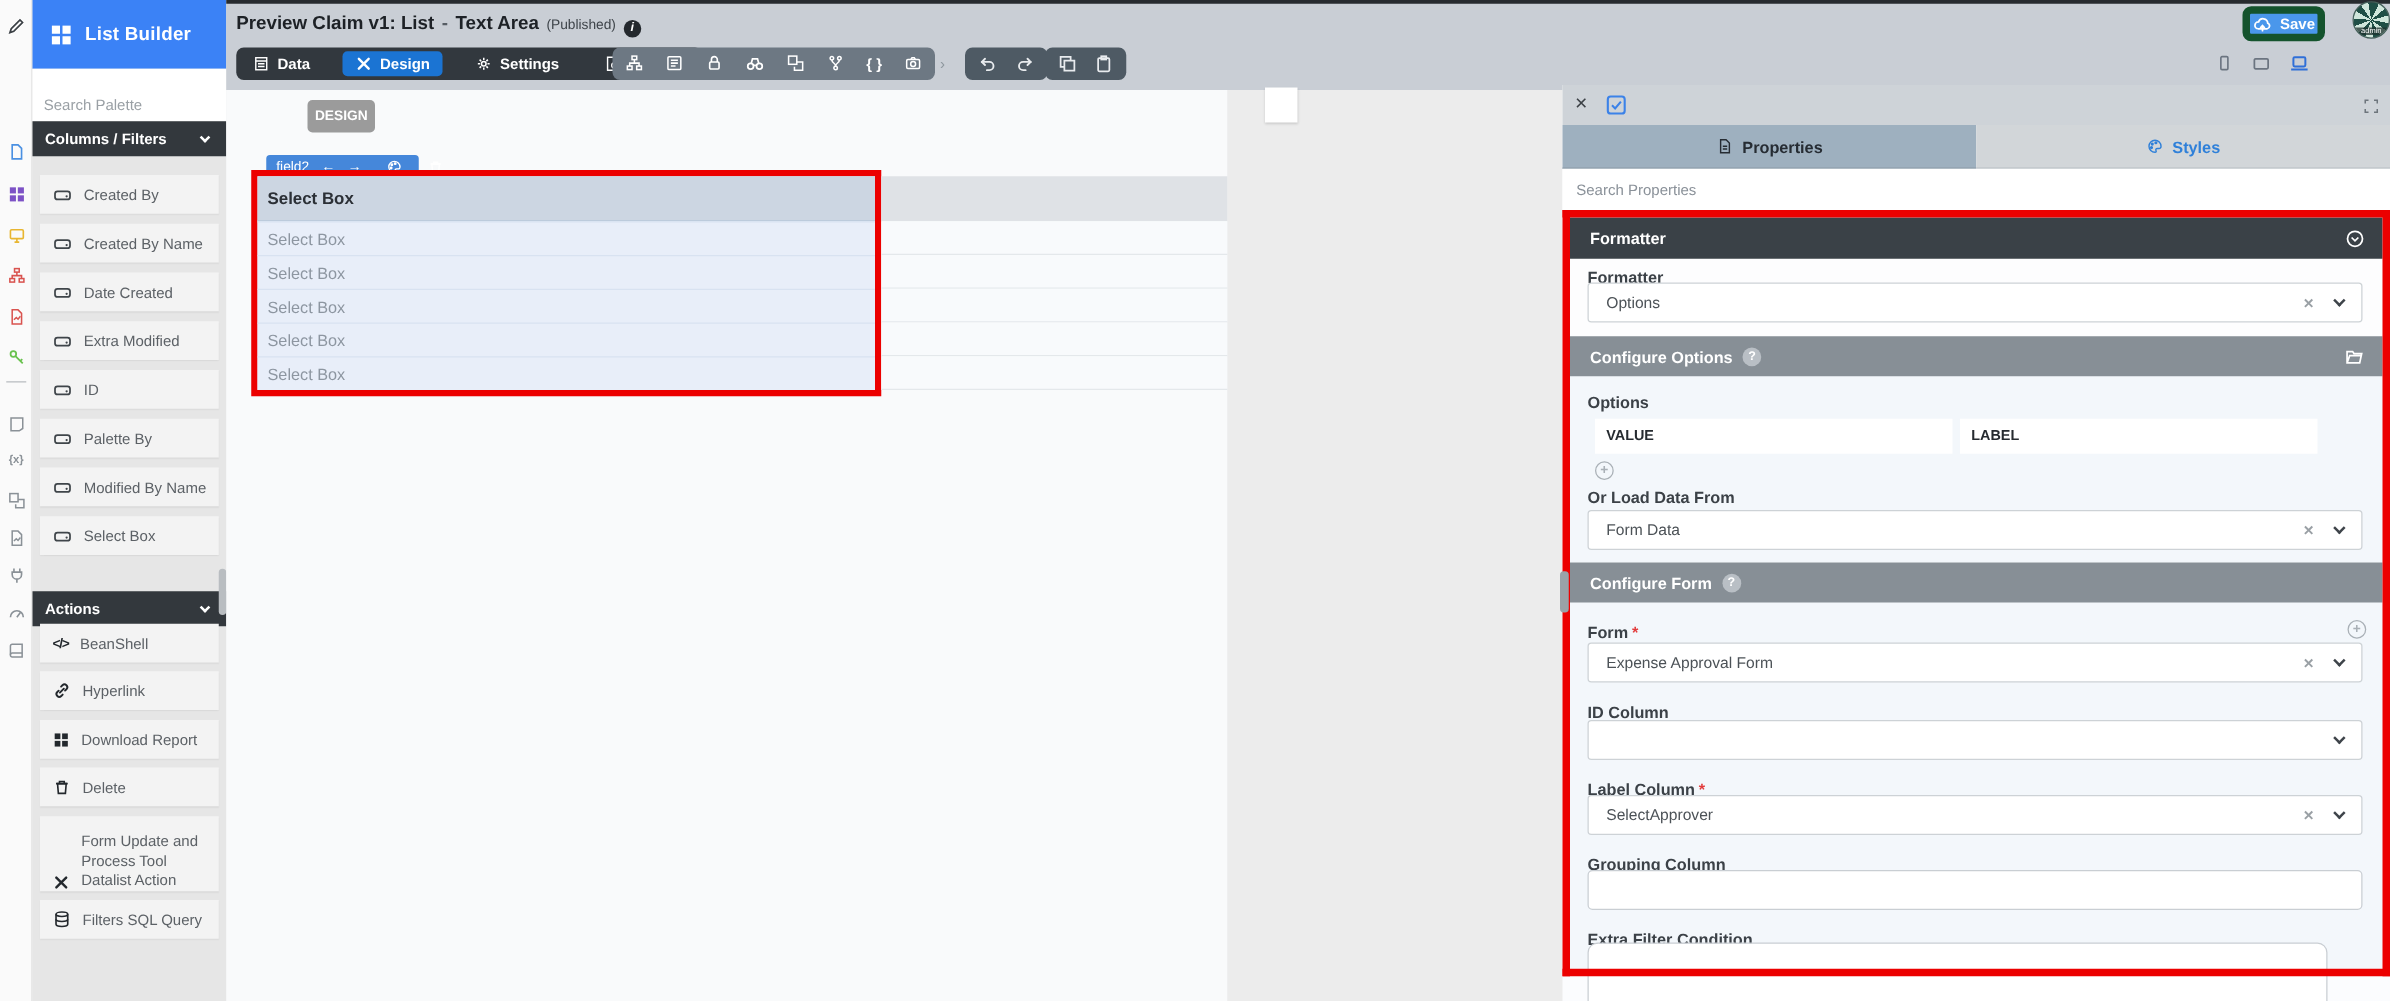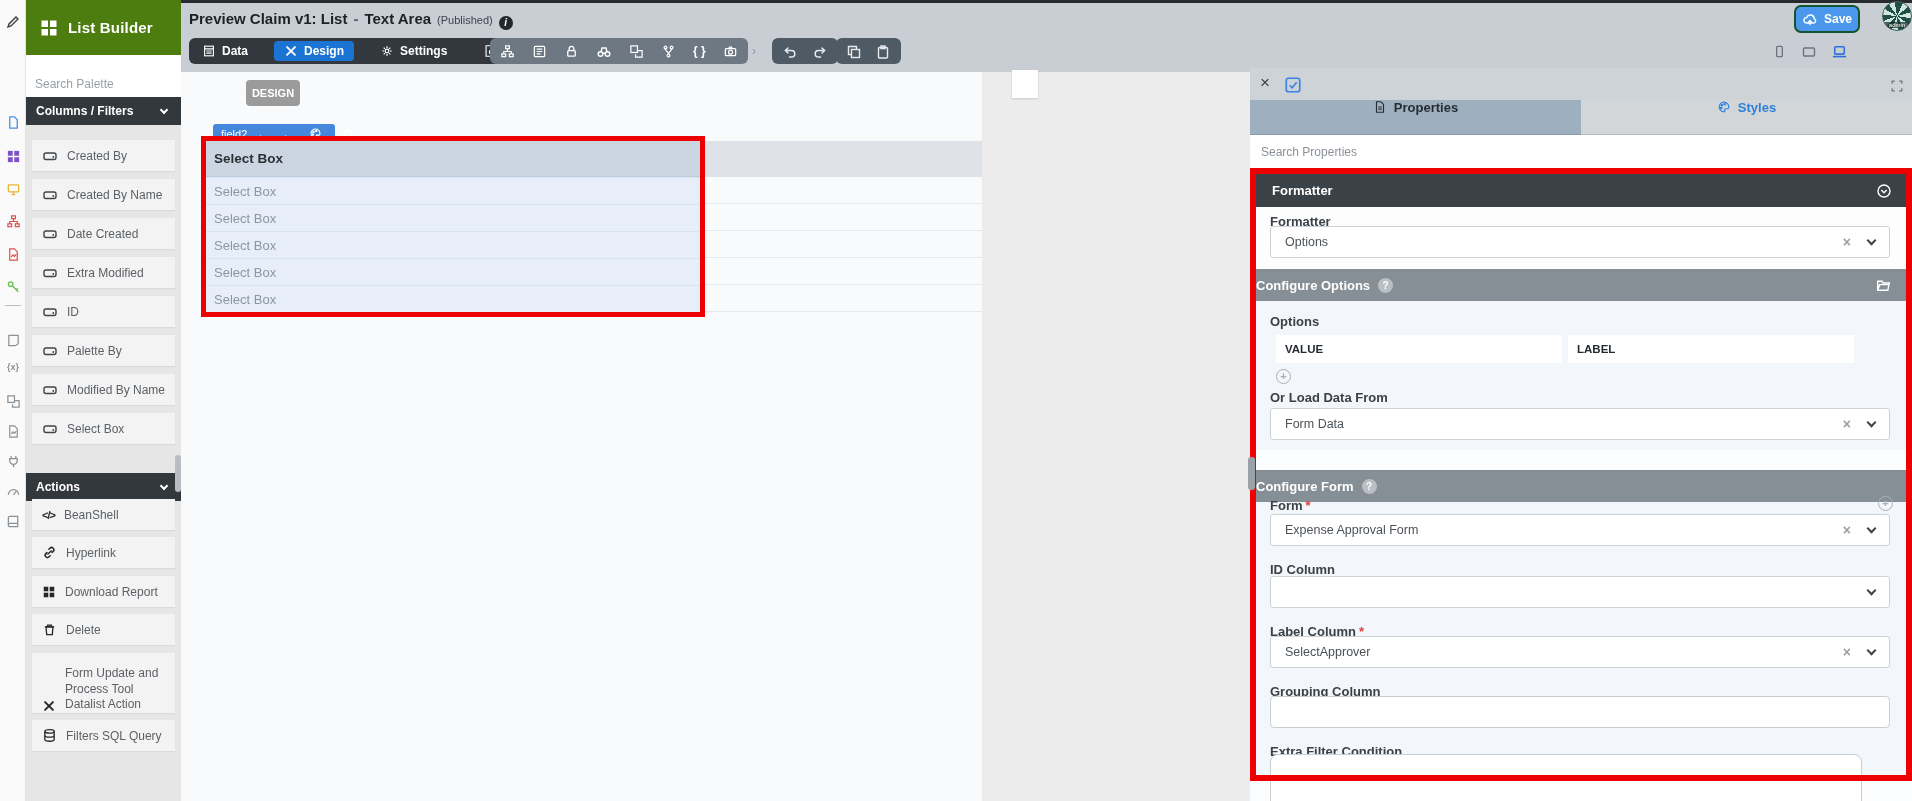--- a/index.html
+++ b/index.html
@@ -10,21 +10,21 @@
   svg.ic { display:inline-block; vertical-align:middle; }
   .chev { display:inline-block; width:7px; height:7px; border-right:2px solid currentColor;
     border-bottom:2px solid currentColor; transform:rotate(45deg); }
 
   
   #rail { left:0; top:0; width:26px; height:801px; background:#fafafa; border-right:1px solid #e2e2e2; }
   .rail-ic { position:absolute; left:5px; width:16px; height:16px; text-align:center; color:#8a9197; }
 
   
   #sidebar { left:26px; top:0; width:155px; height:801px; background:#e6e6e6; }
-  #brand { position:absolute; left:0; top:0; width:155px; height:55px; background:#4d7c0f;
+  #brand { position:absolute; left:0; top:0; width:155px; height:55px; background:#3b82f6;
     display:flex; align-items:center; gap:9px; padding-left:13px; color:#fff; }
   #brand .t { font-size:15px; font-weight:bold; letter-spacing:.2px; }
   #palette-search { position:absolute; left:0; top:55px; width:155px; height:42px; background:#fff;
     border:none; outline:none; padding:16px 0 0 9px; font-size:12px; color:#555; }
   #palette-search::placeholder { color:#9aa0a5; }
   .sec-head { position:absolute; left:0; width:155px; height:28px; background:#33383d; color:#fff;
     display:flex; align-items:center; font-size:12px; font-weight:bold; padding-left:10px; }
   .sec-head .chev { position:absolute; right:14px; width:6px; height:6px; border-width:2px; margin-top:-2px; }
   .pitem { position:absolute; left:6px; width:143px; height:31px; background:#f3f3f3;
     display:flex; align-items:center; gap:9px; padding-left:10px; font-size:12px; color:#5c6166;
@@ -49,21 +49,21 @@
   .pill { position:absolute; top:38px; height:26px; border-radius:6px; display:flex; align-items:center; }
   #pill-tabs { left:8px; background:#32383e; padding:3px; gap:16px; }
   .tbtn { height:20px; display:flex; align-items:center; gap:6px; padding:0 10px; border-radius:4px;
     color:#fff; font-size:12px; font-weight:600; }
   .tbtn.active { background:#1b74d3; }
   #pill-icons { left:309px; background:#6d7883; padding:0 10px; gap:17px; color:#fff; }
   #pill-undo { left:591px; background:#4e5a64; padding:0 10px; gap:14px; color:#e8ebee; }
   #pill-clip { left:655px; background:#4e5a64; padding:0 10px; gap:13px; color:#e8ebee; }
   #collapse-caret { position:absolute; left:571px; top:44px; color:#8e979e; font-size:12px; }
   #save-btn { position:absolute; left:1613px; top:5px; width:66px; height:28px; background:#4a97eb;
-    border:2px solid #14532d; border-radius:7px; color:#fff; font-size:12px; font-weight:600;
+    border:6px solid #14532d; border-radius:7px; color:#fff; font-size:12px; font-weight:600;
     display:flex; align-items:center; justify-content:center; gap:6px; }
   #avatar { position:absolute; left:1701px; top:1px; width:30px; height:30px; border-radius:50%;
     background:repeating-conic-gradient(#1f4f46 0 25deg, #cfe6db 25deg 50deg); overflow:hidden; border:1px solid #44605a; }
   #avatar .nm { position:absolute; left:0; bottom:2px; width:100%; text-align:center;
     font-size:6px; color:#fff; background:rgba(30,50,45,.75); }
   .devrow { position:absolute; top:42px; display:flex; gap:14px; left:1591px; color:#6b7480; align-items:center; }
   .dev-laptop { color:#2f6fd8; }
 
   
   #canvas { left:181px; top:72px; width:801px; height:729px; background:#f9fafb; }
@@ -84,38 +84,38 @@
 
   #float-box { left:1012px; top:70px; width:26px; height:28px; background:#fff; box-shadow:0 1px 2px rgba(0,0,0,.15); }
   #gap { left:982px; top:72px; width:268px; height:729px; background:#ececec; }
 
   
   #panel { left:1250px; top:68px; width:662px; height:733px; background:#fbfcfe; }
   #panel-strip { position:absolute; left:0; top:0; width:662px; height:32px; background:#ced3d8; }
   #panel-close { position:absolute; left:10px; top:5px; font-size:17px; color:#3c4146; }
   #panel-checkbox { position:absolute; left:34px; top:7px; }
   #panel-expand { position:absolute; right:8px; top:8px; color:#6d757c; }
-  .ptab { position:absolute; top:32px; height:35px; width:331px; display:flex; 
+  .ptab { position:absolute; top:32px; height:35px; width:331px; display:flex; align-items:center;
     justify-content:center; gap:7px; font-size:13px; font-weight:600; }
   #tab-properties { left:0; background:#9eb0bf; color:#262c33; border-bottom:1px solid #8b9aa8; }
   #tab-styles { left:331px; background:#d2d6d9; color:#2f80d9; border-bottom:1px solid #b8bec4; }
   #props-search { position:absolute; left:0; top:67px; width:662px; height:33px; background:#fff; border:none;
     outline:none; padding-left:11px; font-size:12px; color:#555; }
   #props-search::placeholder { color:#8a9199; }
   .redbar { position:absolute; background:#ec0000; z-index:5; }
   #red-top { left:0; top:100px; width:662px; height:6px; }
   #red-left { left:0; top:100px; width:6px; height:613px; }
   #red-right { left:656px; top:100px; width:6px; height:613px; }
   #red-bottom { left:0; top:707px; width:662px; height:6px; }
   #panel-handle { position:absolute; left:-2px; top:389px; width:7px; height:33px; background:#9aa1a7; border-radius:3px; z-index:6; }
   .sect-body { position:absolute; left:6px; width:650px; background:#f3f7fb; }
   .dark-head { position:absolute; left:6px; width:650px; height:33px; background:#3a4147; color:#fff;
     display:flex; align-items:center; font-size:13px; font-weight:bold; padding-left:16px; }
   .gray-head { position:absolute; left:6px; width:650px; height:32px; background:#878f96; color:#fff;
-    display:flex; align-items:center; gap:8px; font-size:13px; font-weight:bold; }
+    display:flex; align-items:center; gap:8px; font-size:13px; font-weight:bold; padding-left:16px; }
   .qdot { display:inline-block; width:15px; height:15px; border-radius:50%; background:#b9bfc5; color:#fff;
     font-size:10px; font-weight:bold; text-align:center; line-height:15px; }
   .head-right { position:absolute; right:14px; top:8px; color:#fff; }
   .plbl { position:absolute; left:20px; font-size:13px; font-weight:600; color:#3b4147; }
   .req { color:#e23b3b; margin-left:3px; }
   .selbox { position:absolute; left:20px; width:620px; height:32px; background:#fff; border:1px solid #cdd2d6;
     border-radius:3px; display:flex; align-items:center; padding-left:14px; font-size:12.5px; color:#4c5257; }
   .selbox .clear { position:absolute; right:38px; color:#9aa0a5; font-size:14px; font-weight:bold; }
   .selbox .dd { position:absolute; right:14px; color:#3e444a; margin-top:-3px; }
   .colcell { position:absolute; height:28px; background:#fff; display:flex; align-items:center; padding-left:9px;
@@ -694,21 +694,21 @@
     <div class="colcell" style="left:26px;top:267px">VALUE</div>
     <div class="colcell" style="left:318px;top:267px">LABEL</div>
     <div class="pluscirc" style="left:26px;top:301px">+</div>
     <div class="plbl" style="top:322px">Or Load Data From</div>
     <div class="selbox" style="top:340px">
       <span>Form Data</span>
       <span class="clear">×</span>
       <span class="dd chev"></span>
     </div>
 
-    <div class="gray-head" style="top:402px">
+    <div class="gray-head" style="top:382px">
       <span>Configure Form</span>
       <span class="qdot">?</span>
     </div>
     <div class="plbl" style="top:430px"><span>Form</span><span class="req">*</span></div>
     <div class="pluscirc" style="left:628px;top:428px">+</div>
     <div class="selbox" style="top:446px">
       <span>Expense Approval Form</span>
       <span class="clear">×</span>
       <span class="dd chev"></span>
     </div>

